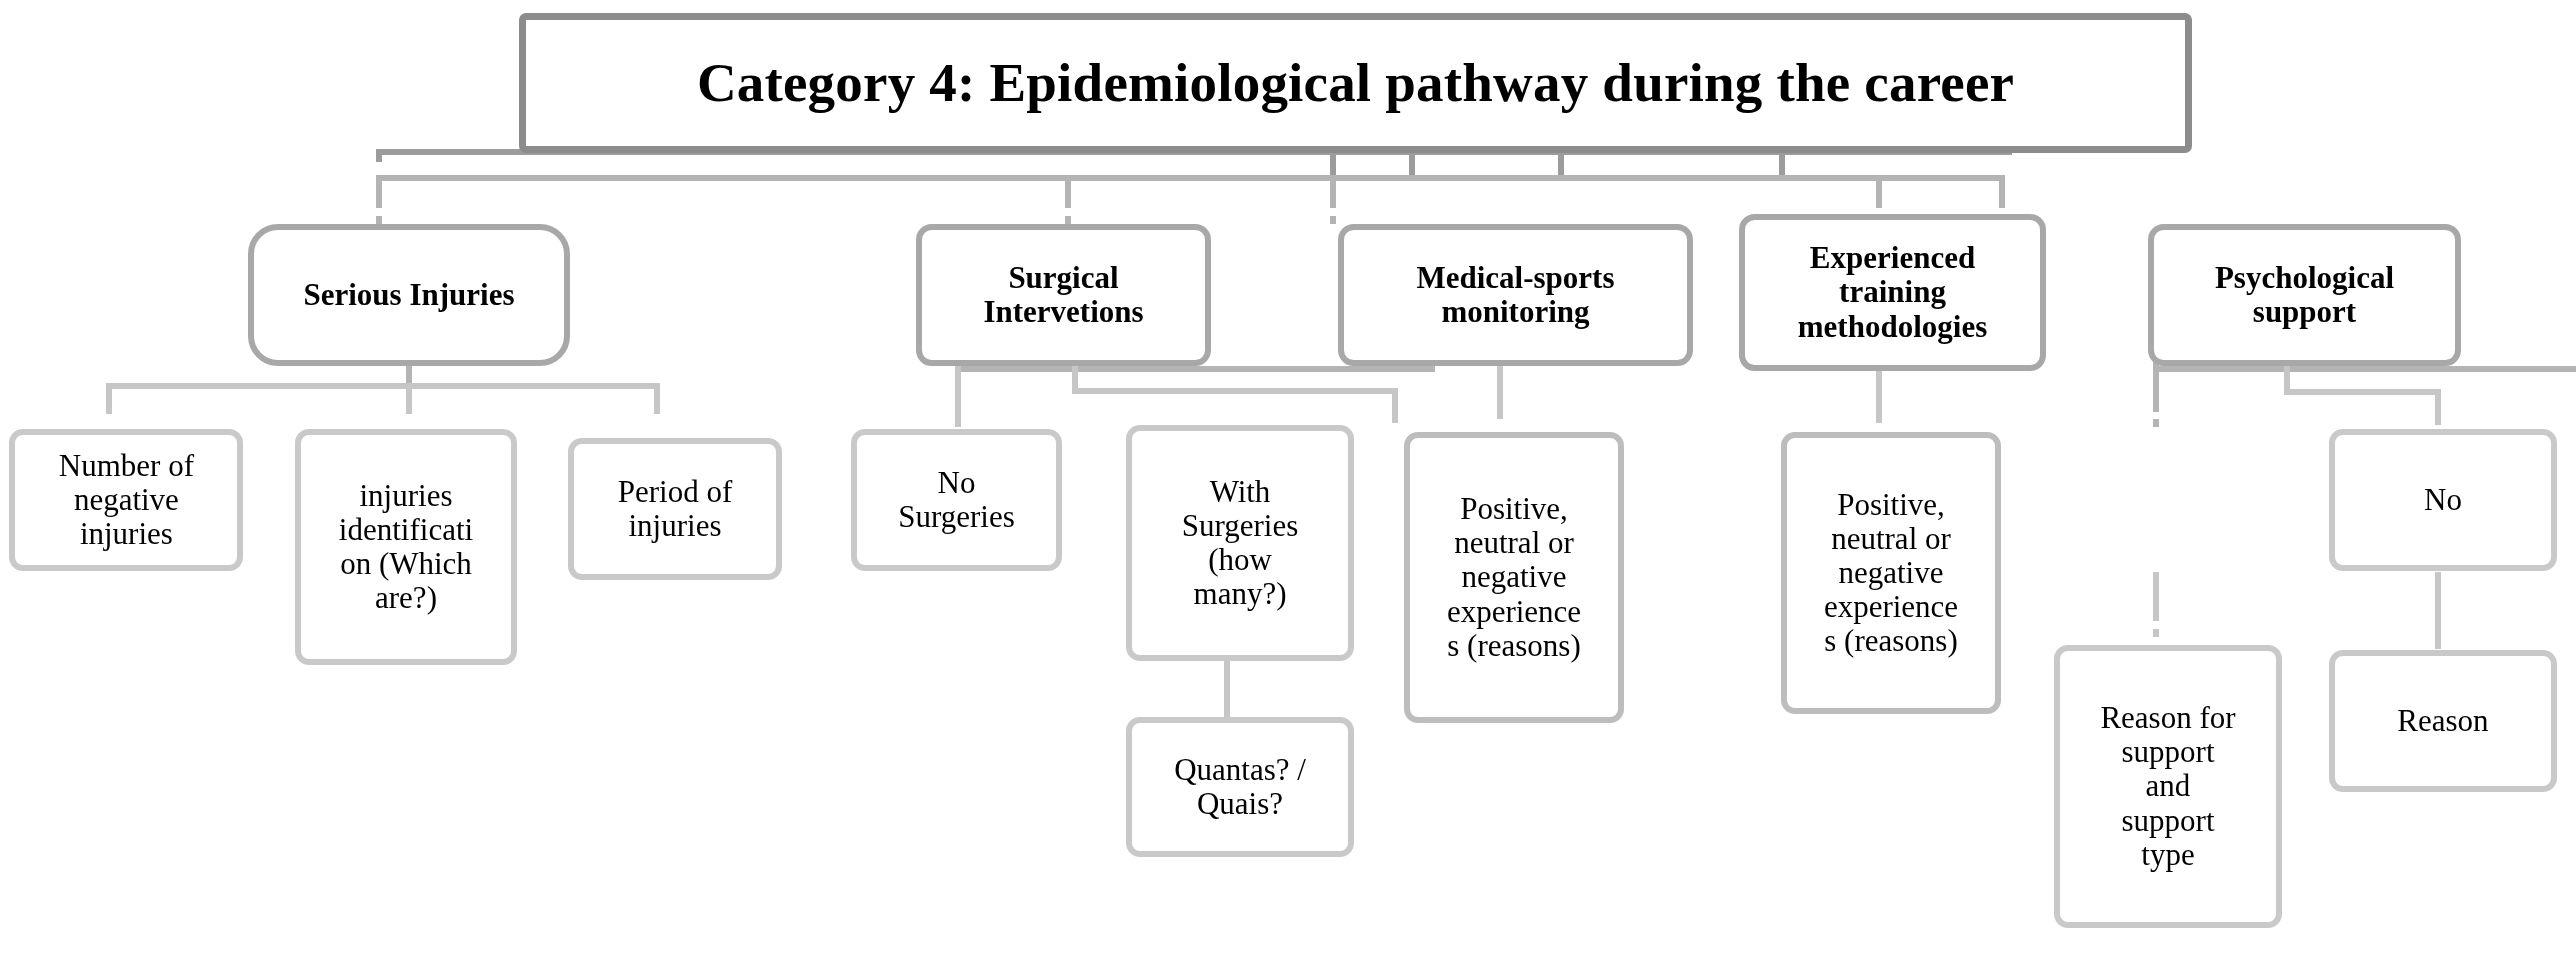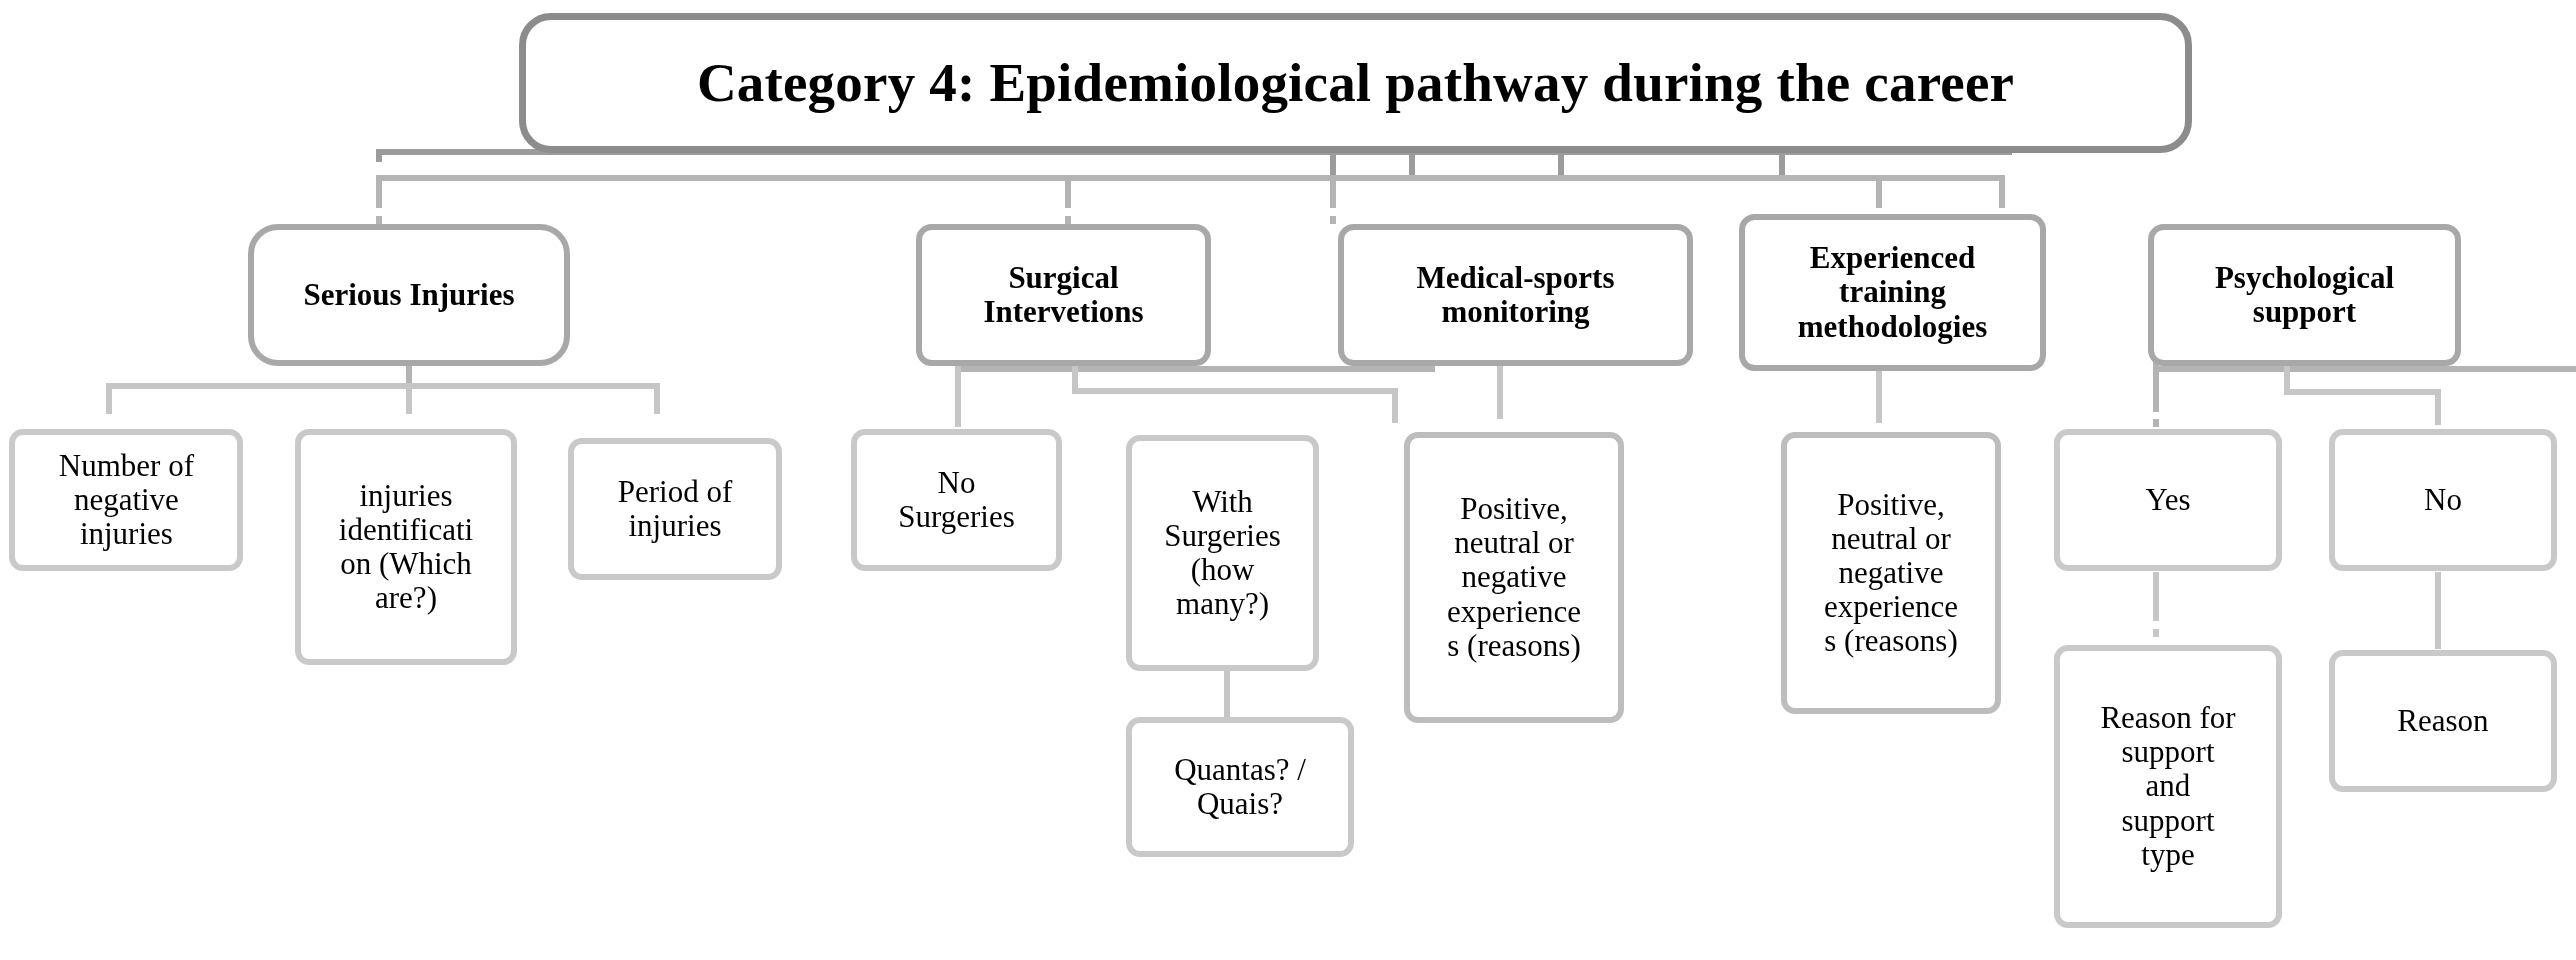--- a/index.html
+++ b/index.html
@@ -37,21 +37,21 @@
     width: 100%;
     padding: 0 4.7px;
     box-sizing: border-box;
     white-space: pre-line;
   }
 
   
   .node.title {
     border-color: #8c8c8c;
     border-width: 7px;
-    border-radius: 32px;
+    border-radius: 7px;
     font-weight: bold;
     font-size: 55px;
     letter-spacing: 0.2px;
   }
 
   
   .node.lvl2 {
     border-color: #a8a8a8;
     border-width: 6.3px;
     border-radius: 15.7px;
@@ -188,21 +188,21 @@
   <div class="node leaf" style="left:568px; top:429px; width:214px; height:142px;margin-top:9px;">
     <span class="txt">Period of
 injuries</span>
   </div>
 
   <div class="node leaf" style="left:851px; top:429px; width:211px; height:142px;">
     <span class="txt">No
 Surgeries</span>
   </div>
 
-  <div class="node leaf" style="left:1126px; top:435px; width:193px; height:236px;">
+  <div class="node leaf" style="left:1126px; top:425px; width:228px; height:236px;">
     <span class="txt">With
 Surgeries
 (how
 many?)</span>
   </div>
 
   <div class="node leaf" style="left:1126px; top:717px; width:228px; height:140px;">
     <span class="txt">Quantas? /
 Quais?</span>
   </div>
@@ -216,23 +216,20 @@
   </div>
 
   <div class="node leaf mid" style="left:1781px; top:432px; width:220px; height:282px;">
     <span class="txt">Positive,
 neutral or
 negative
 experience
 s (reasons)</span>
   </div>
 
-  <div class="node leaf" style="left:2054px; top:429px; width:228px; height:142px;">
-    <span class="txt">Yes</span>
-  </div>
 
   <div class="node leaf" style="left:2329px; top:429px; width:228px; height:142px;">
     <span class="txt">No</span>
   </div>
 
   <div class="node leaf" style="left:2054px; top:645px; width:228px; height:283px;">
     <span class="txt">Reason for
 support
 and
 support

